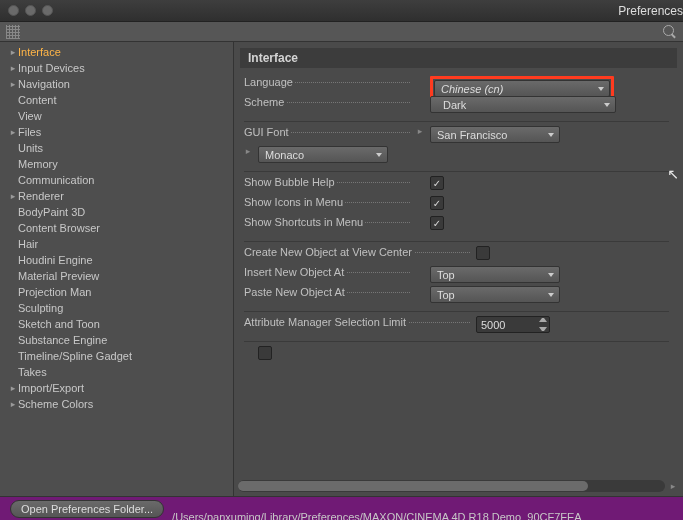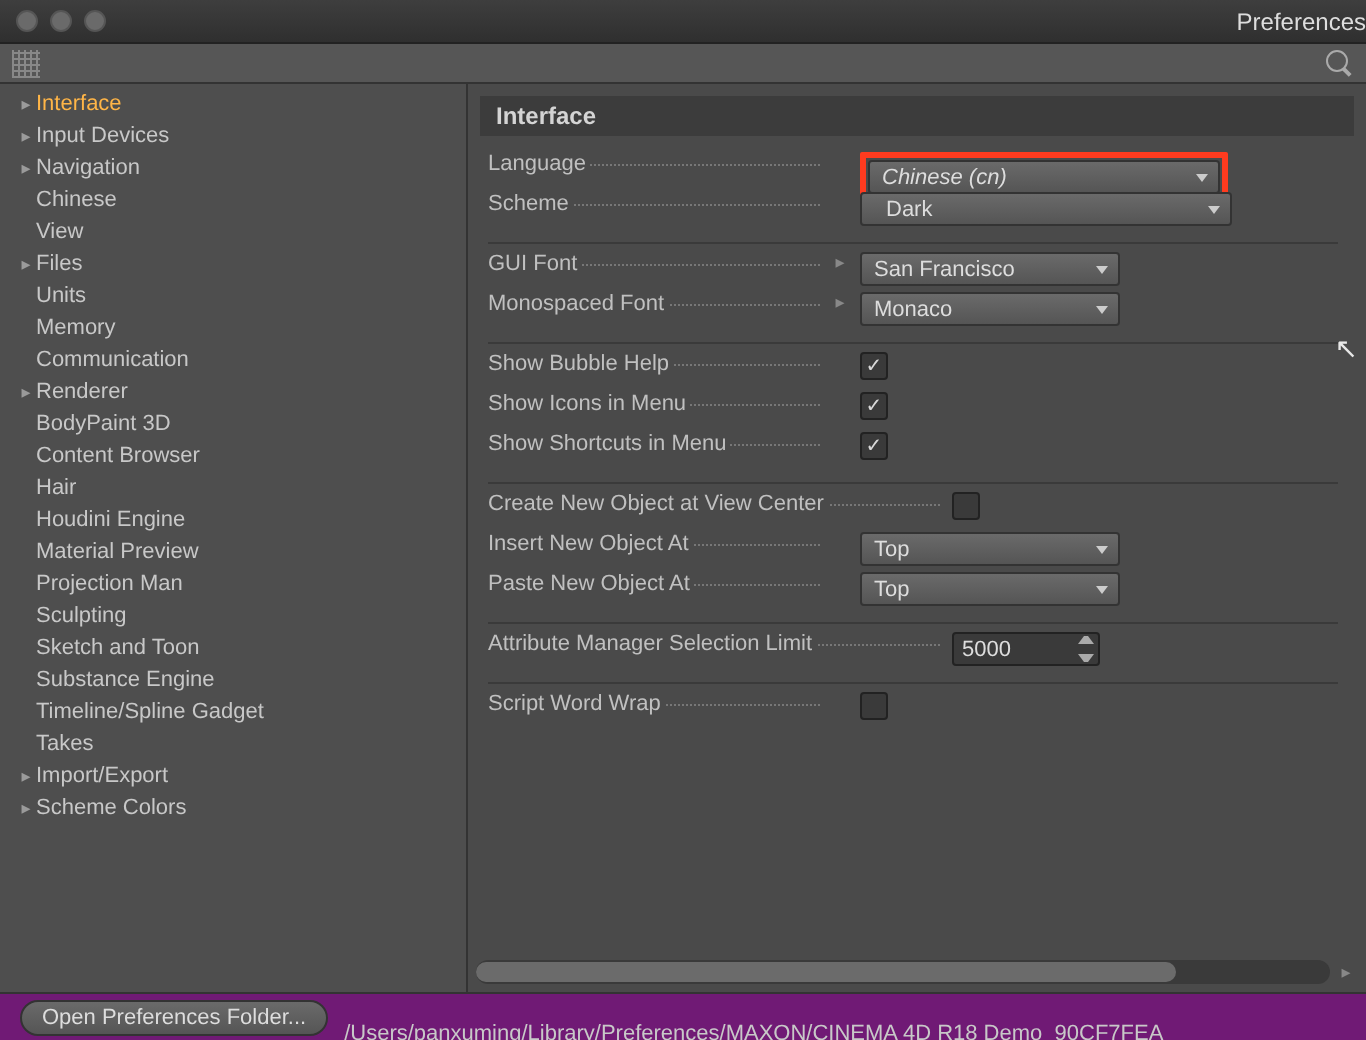--- a/index.html
+++ b/index.html
@@ -99,21 +99,21 @@
         <div class="side-item">
           <span class="arrow">▸</span>
           <span class="label">Input Devices</span>
         </div>
         <div class="side-item">
           <span class="arrow">▸</span>
           <span class="label">Navigation</span>
         </div>
         <div class="side-item">
           <span class="arrow"></span>
-          <span class="label">Chinese</span>
+          <span class="label">Content</span>
         </div>
         <div class="side-item">
           <span class="arrow"></span>
           <span class="label">View</span>
         </div>
         <div class="side-item">
           <span class="arrow">▸</span>
           <span class="label">Files</span>
         </div>
         <div class="side-item">
@@ -206,21 +206,20 @@
 
         <div class="sep"></div>
 
         <div class="row">
           <div class="lbl"><span>GUI Font</span></div>
           <div class="tri">▸</div>
           <div class="dropdown">San Francisco</div>
         </div>
 
         <div class="row">
-          <div class="lbl"><span>Monospaced Font</span></div>
           <div class="tri">▸</div>
           <div class="dropdown">Monaco</div>
         </div>
 
         <div class="sep"></div>
 
         <div class="row">
           <div class="lbl"><span>Show Bubble Help</span></div>
           <div class="tri"></div>
           <div class="chk">✓</div>
@@ -259,21 +258,20 @@
           <div class="lbl" style="width:226px;"><span>Attribute Manager Selection Limit</span></div>
           <div class="numfield">
               <span>5000</span>
               <span class="spin"></span>
             </div>
         </div>
 
         <div class="sep"></div>
 
         <div class="row">
-          <div class="lbl"><span>Script Word Wrap</span></div>
           <div class="tri"></div>
           <div class="chk"></div>
         </div>
 
       </div>
 
       <div class="hscroll">
           <div class="thumb"></div>
         </div>
       <div class="hscroll-r">▸</div>

